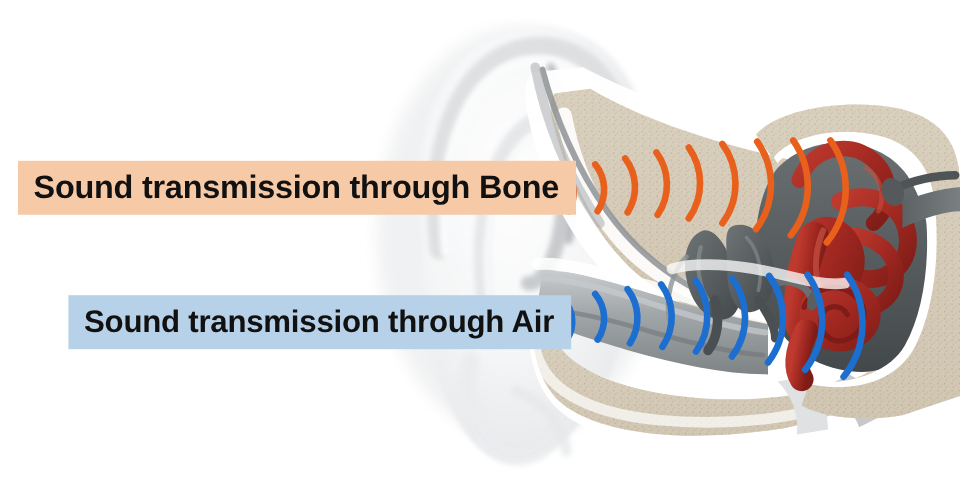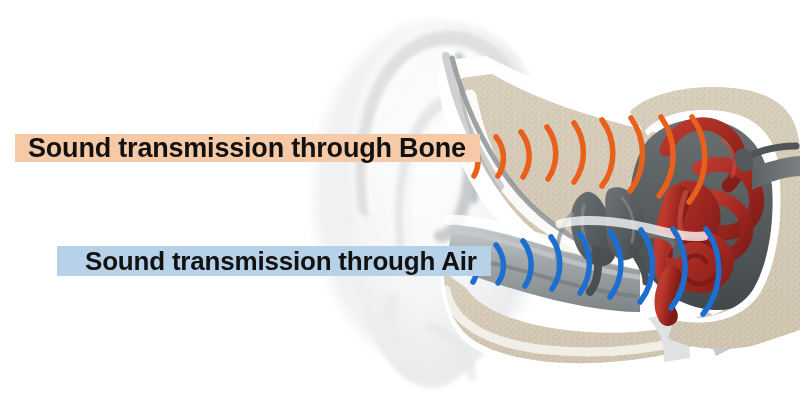--- a/index.html
+++ b/index.html
@@ -27,30 +27,30 @@
     align-items: center;
     box-sizing: border-box;
     white-space: nowrap;
     font-weight: 700;
     color: #111111;
     letter-spacing: -0.2px;
   }
   #label-bone {
     left: 15px;
     top: 134px;
-    height: 28px;
+    height: 45px;
     padding: 0 14px 0 13px;
     background: #F7CAA7;
     font-size: 27px;
   }
   #label-air {
     left: 57px;
     top: 246px;
-    height: 30px;
-    padding: 0 14px 0 28px;
+    height: 45px;
+    padding: 0 14px 0 13px;
     background: #B7D2E8;
     font-size: 26px;
     justify-content: flex-end;
   }
 </style>
 </head>
 <body>
 
 <div id="stage">
 

